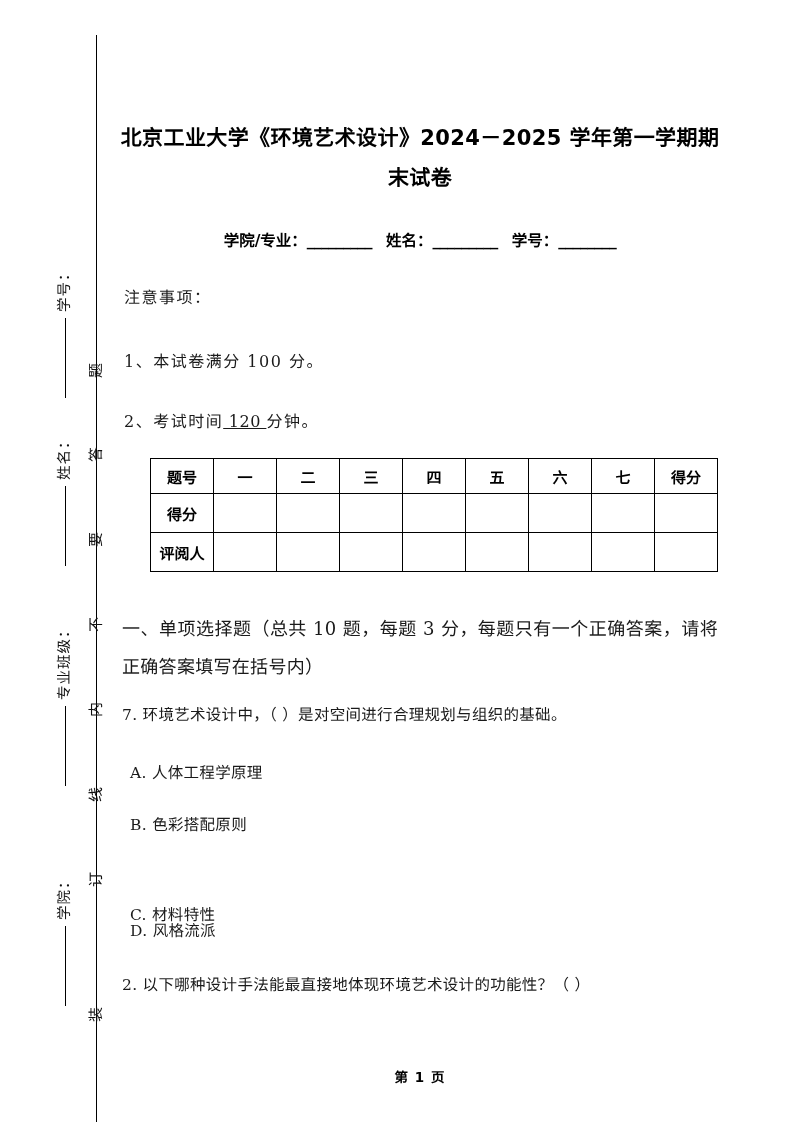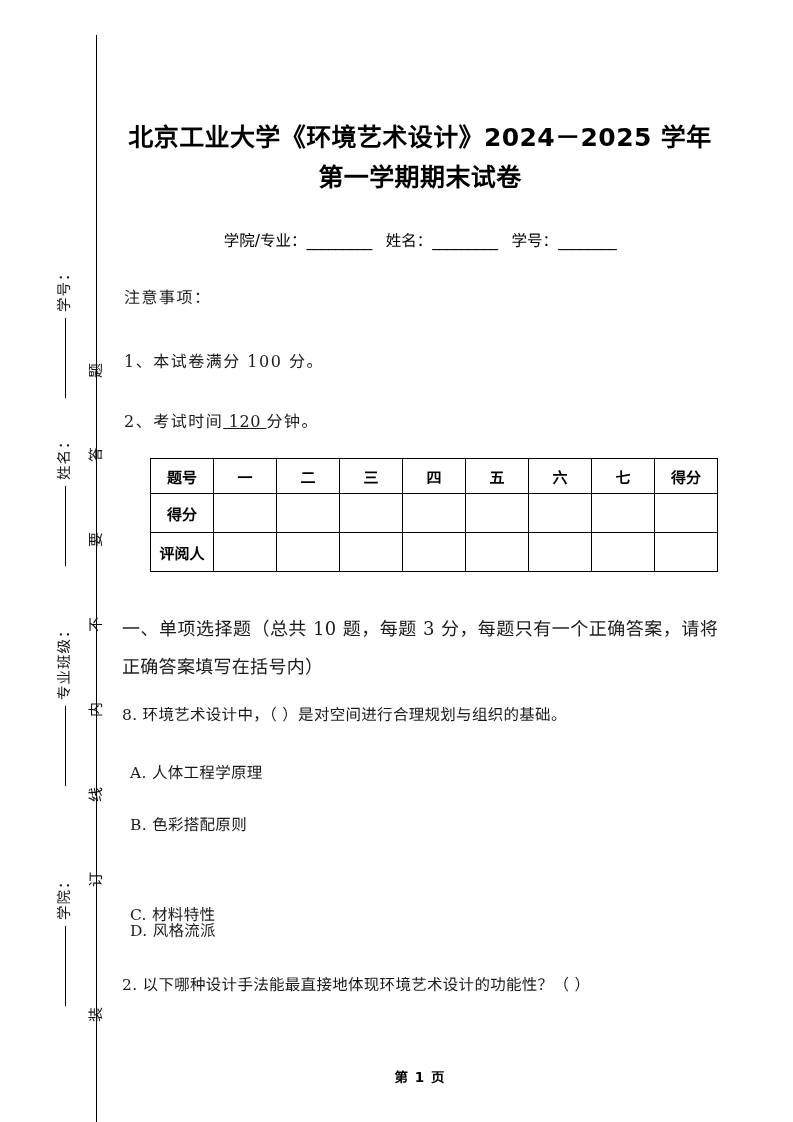--- a/index.html
+++ b/index.html
@@ -64,33 +64,33 @@
     position:absolute;
     left:120px;top:0;
     width:600px;height:1122px;
   }
   .title{
     position:absolute;
     left:0;top:118px;
     width:600px;
     font-family:"DejaVu Sans","Liberation Sans",sans-serif;
     font-weight:bold;
-    font-size:25px;
+    font-size:21px;
     line-height:40px;
     text-align:center;
     letter-spacing:0.4px;
     color:#000;
   }
   .idline{
     position:absolute;
     left:0;top:228px;
     width:600px;
     text-align:center;
     font-family:"DejaVu Sans","Liberation Sans",sans-serif;
-    font-weight:normal;
+    font-weight:bold;
     font-size:15.5px;
     color:#000;
     white-space:nowrap;
   }
   .idline .blank{letter-spacing:-0.5px;}
   .idline .gap{display:inline-block;width:14px;}
 
   .note-h{
     position:absolute;left:4px;top:284px;
     font-size:16px;color:#1a1a1a;letter-spacing:1.5px;
@@ -272,21 +272,21 @@
           <td></td>
           <td></td>
           <td></td>
           <td></td>
         </tr>
       </tbody>
     </table>
 
     <div class="sec-head">一、单项选择题（总共 10 题，每题 3 分，每题只有一个正确答案，请将正确答案填写在括号内）</div>
 
-    <div class="q q1">8. 环境艺术设计中，（  ）是对空间进行合理规划与组织的基础。</div>
+    <div class="q q1">7. 环境艺术设计中，（  ）是对空间进行合理规划与组织的基础。</div>
     <div class="opt oA">A. 人体工程学原理</div>
     <div class="opt oB">B. 色彩搭配原则</div>
     <div class="opt oC">C. 材料特性</div>
     <div class="opt oD">D. 风格流派</div>
 
     <div class="q q2">2. 以下哪种设计手法能最直接地体现环境艺术设计的功能性？（  ）</div>
 
     <div class="footer">第 1 页</div>
   </div>
 </div>

